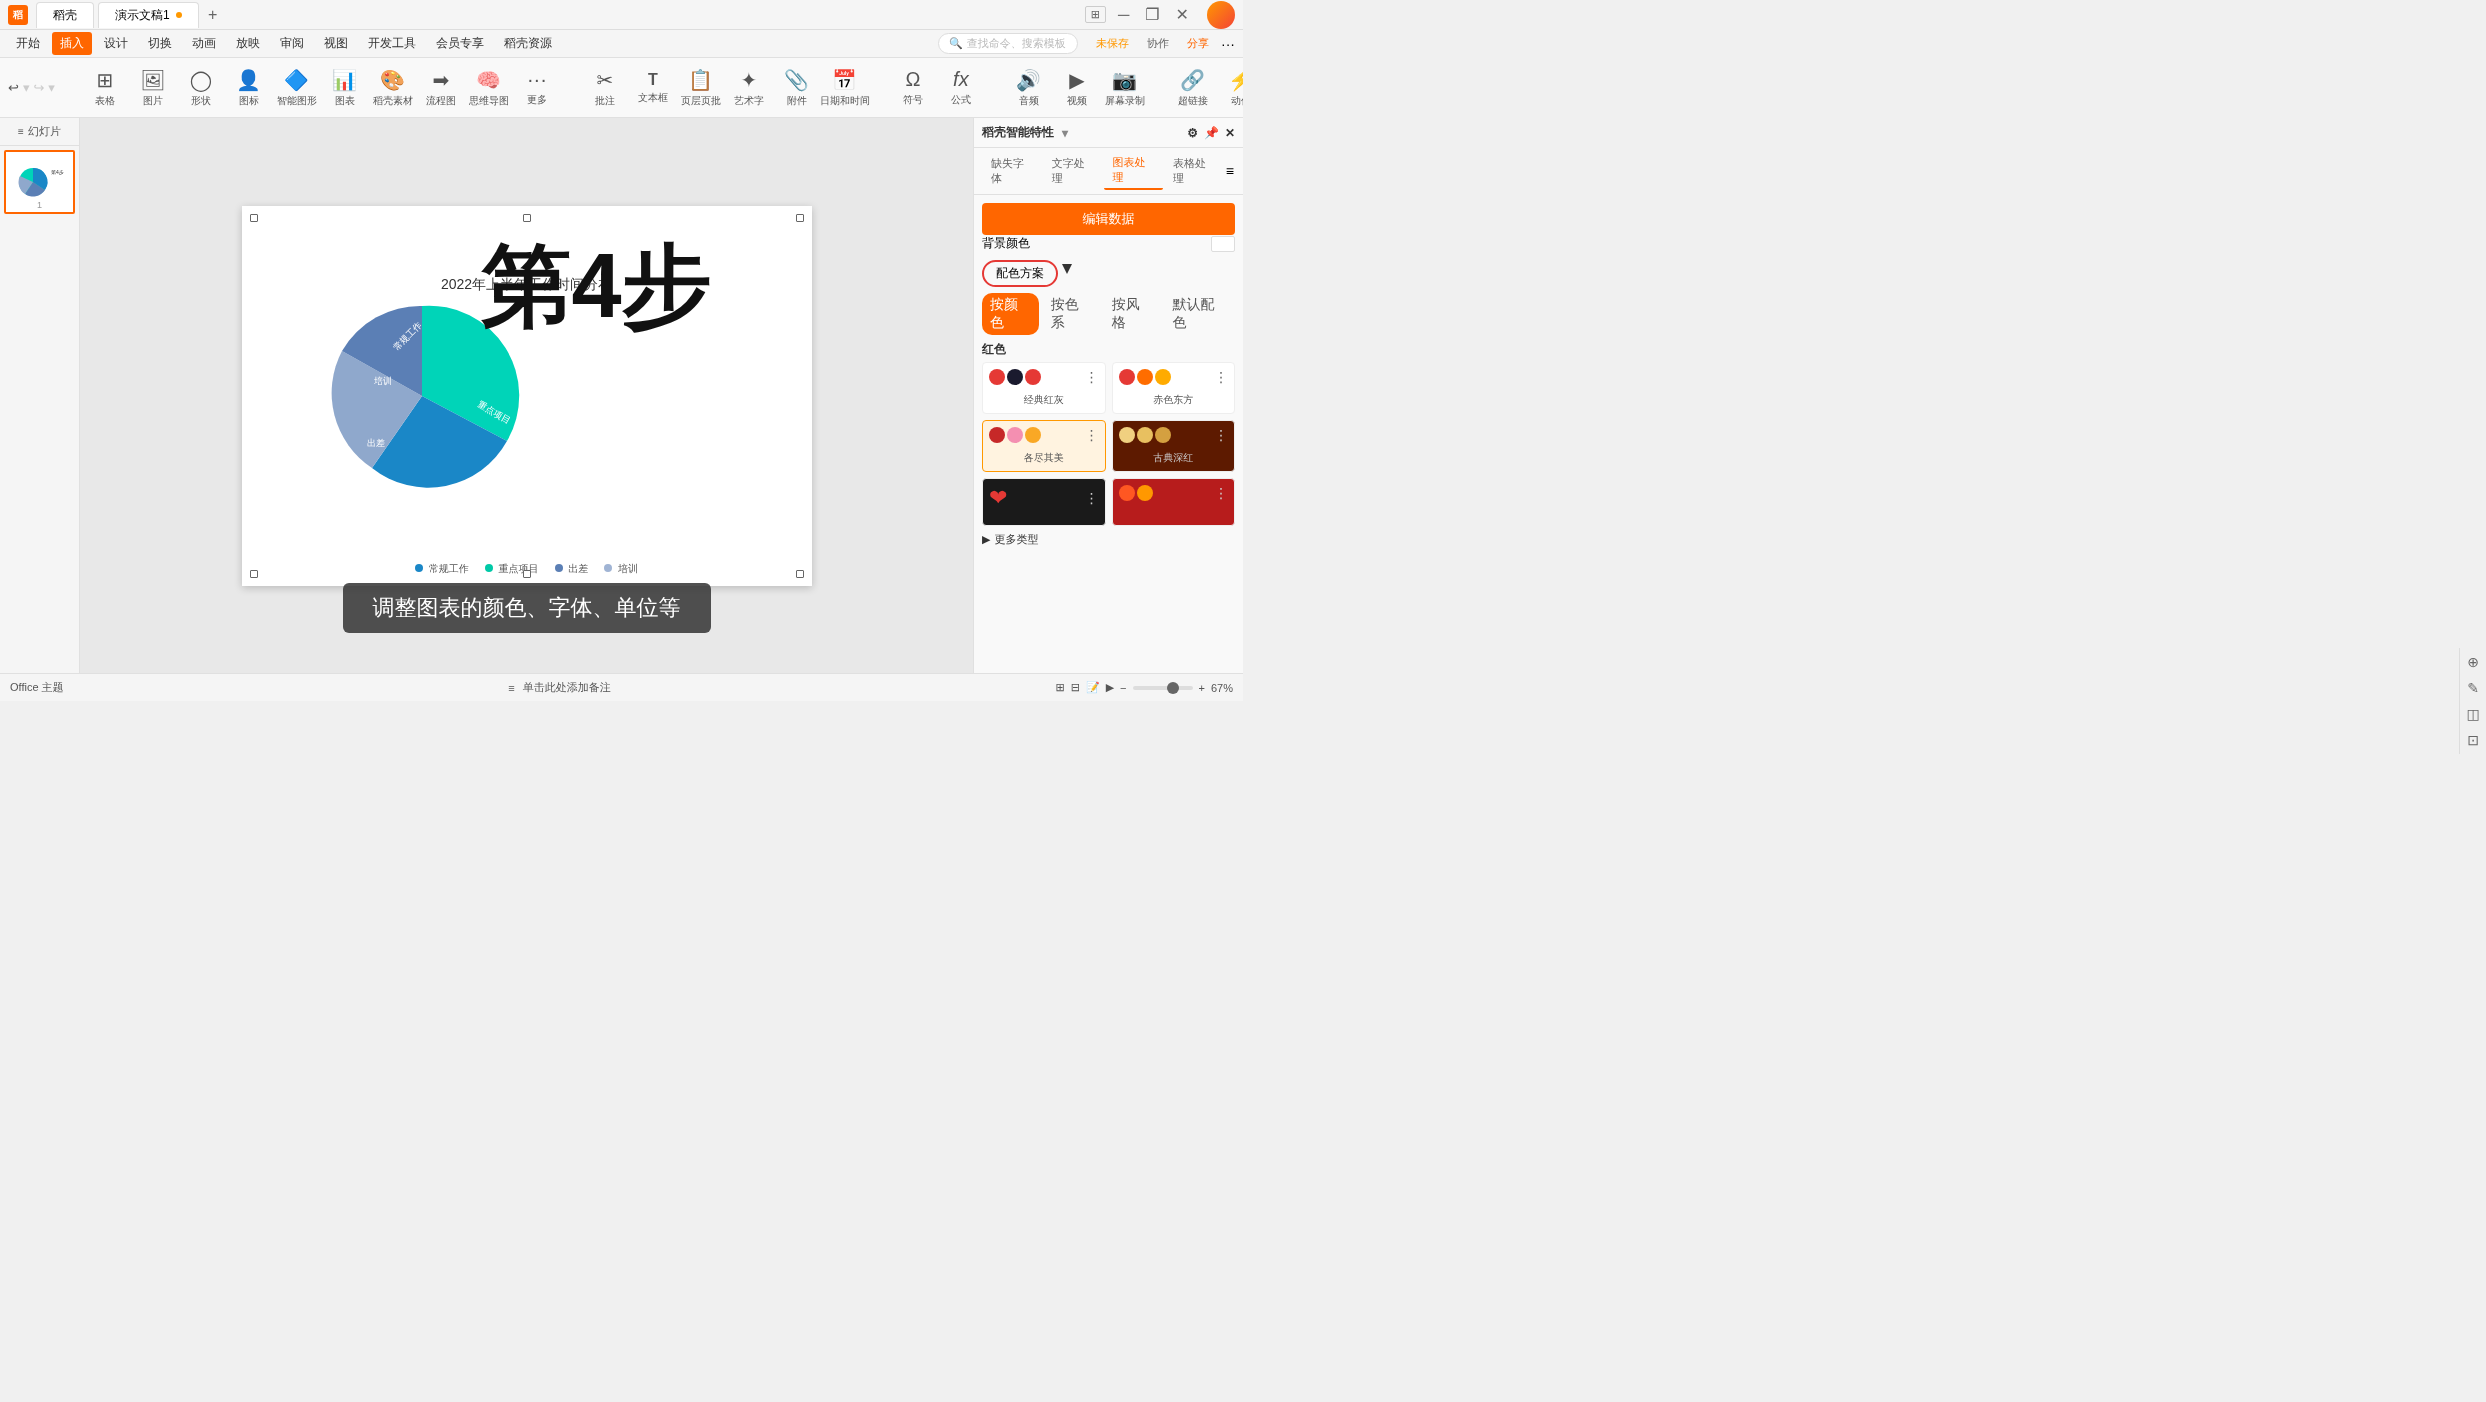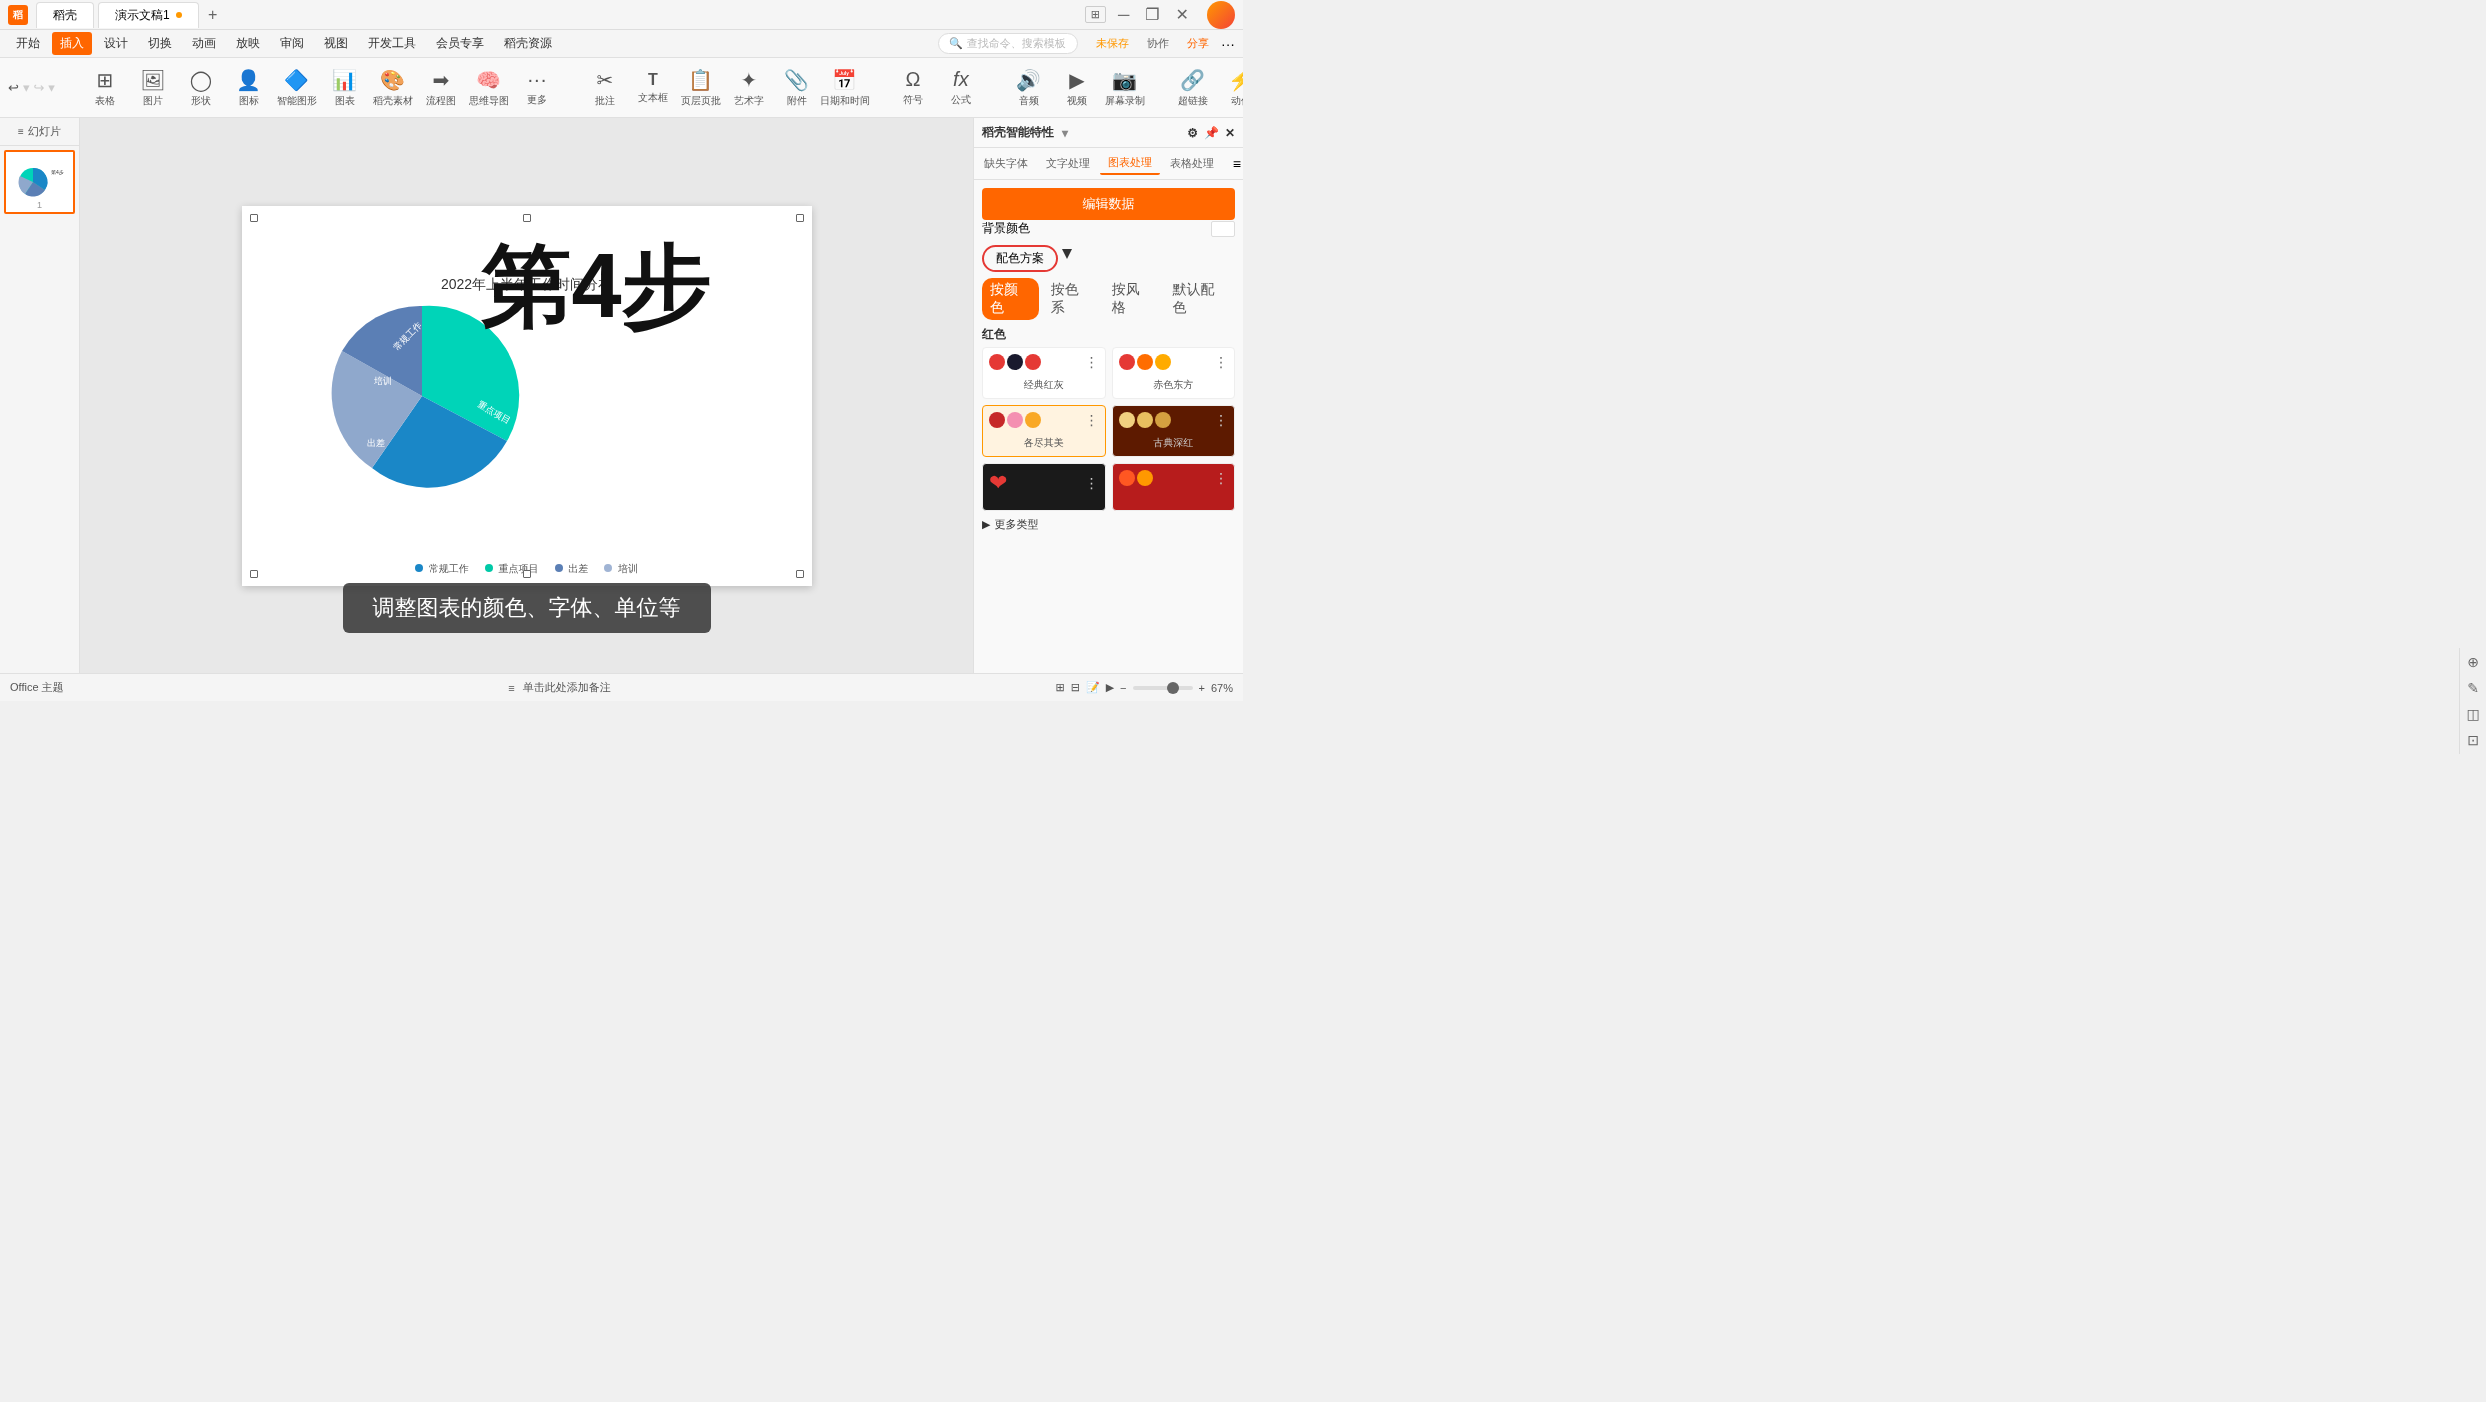--- a/index.html
+++ b/index.html
@@ -47,21 +47,21 @@
     .chart-container { position: absolute; top: 90px; left: 80px; width: 380px; height: 260px; }
     .chart-legend { position: absolute; bottom: 10px; left: 0; right: 0; display: flex; justify-content: center; gap: 16px; font-size: 10px; color: #555; }
     .legend-dot { width: 8px; height: 8px; border-radius: 50%; display: inline-block; margin-right: 3px; }
 
     
     .handle { position: absolute; width: 8px; height: 8px; background: white; border: 1px solid #666; border-radius: 1px; }
 
     
     .right-panel { width: 270px; background: #f9f9f9; border-left: 1px solid #e0e0e0; display: flex; flex-direction: column; }
     .right-panel-header { display: flex; align-items: center; padding: 6px 8px; border-bottom: 1px solid #e0e0e0; gap: 4px; font-size: 12px; font-weight: bold; color: #333; }
-    .panel-tabs { display: flex; align-items: center; gap: 2px; padding: 4px 2px; border-bottom: 1px solid #e0e0e0; }
+    .panel-tabs { display: flex; align-items: center; gap: 2px; padding: 4px 9px; border-bottom: 1px solid #e0e0e0; }
     .panel-tab { padding: 3px 8px; font-size: 11px; color: #666; cursor: pointer; border-radius: 2px; }
     .panel-tab.active { color: #ff6600; border-bottom: 2px solid #ff6600; }
     .panel-content { flex: 1; overflow-y: auto; padding: 8px; }
     .edit-data-btn { background: #ff6600; color: white; border: none; border-radius: 4px; padding: 7px 0; width: 100%; font-size: 13px; cursor: pointer; }
     .bg-row { display: flex; align-items: center; justify-content: space-between; margin-bottom: 8px; font-size: 12px; }
     .bg-color-box { width: 24px; height: 16px; background: white; border: 1px solid #ddd; border-radius: 2px; }
     .scheme-tabs { display: flex; gap: 4px; margin: 6px 0; }
     .scheme-tab { padding: 3px 8px; font-size: 14px; border-radius: 10px; cursor: pointer; color: #555; }
     .scheme-tab.active { background: #ff6600; color: white; }
     .section-label { font-size: 12px; color: #333; margin: 4px 0; font-weight: bold; }

